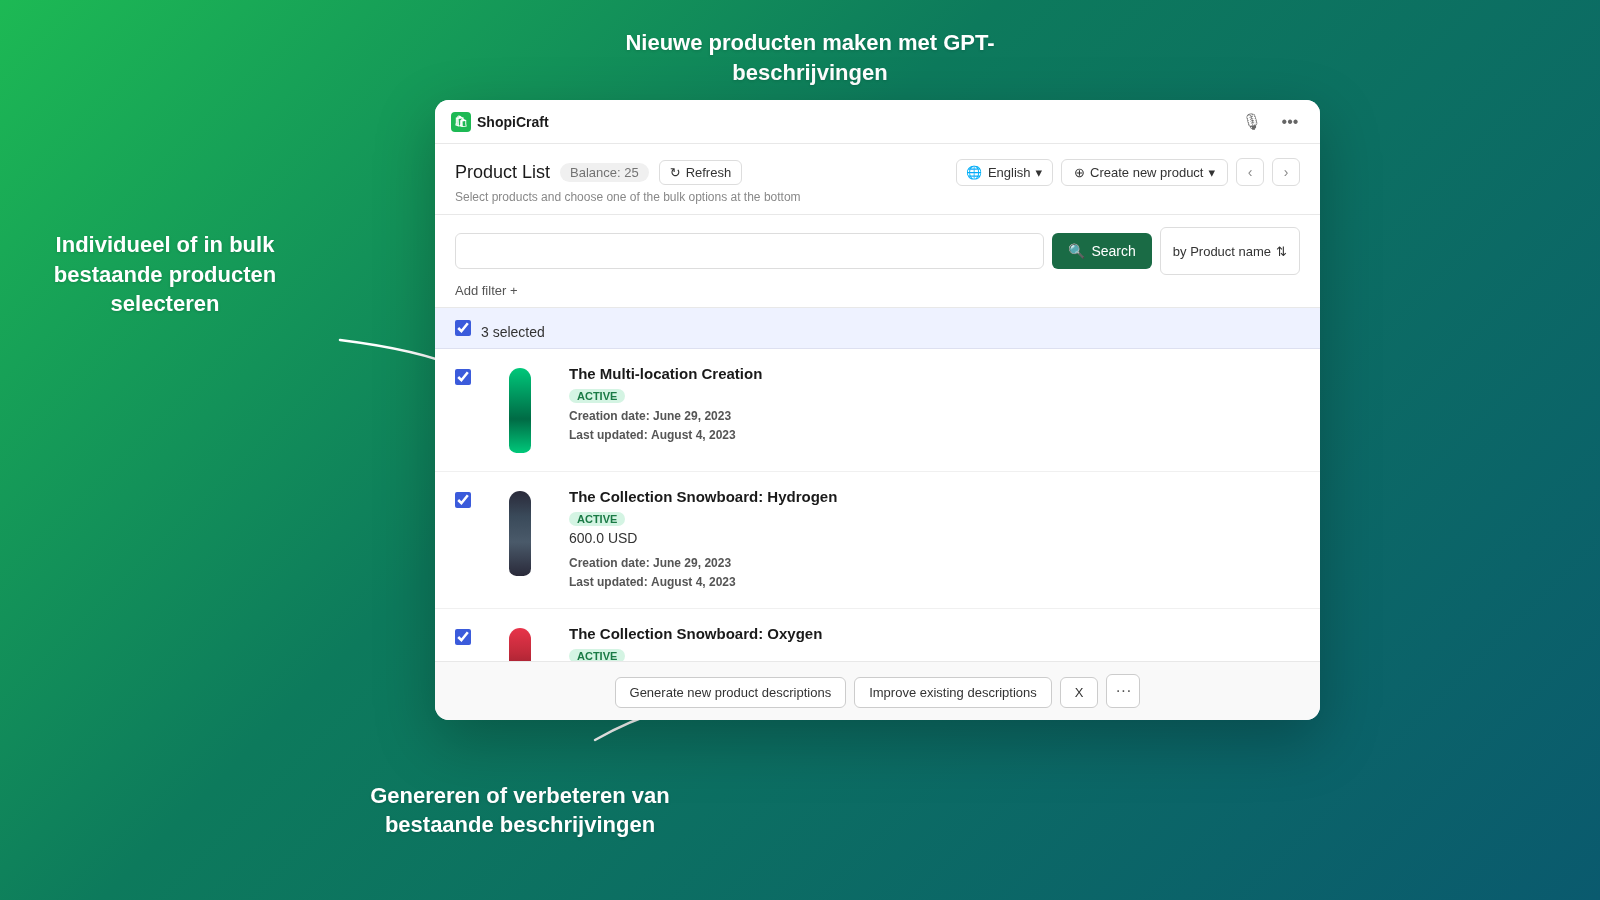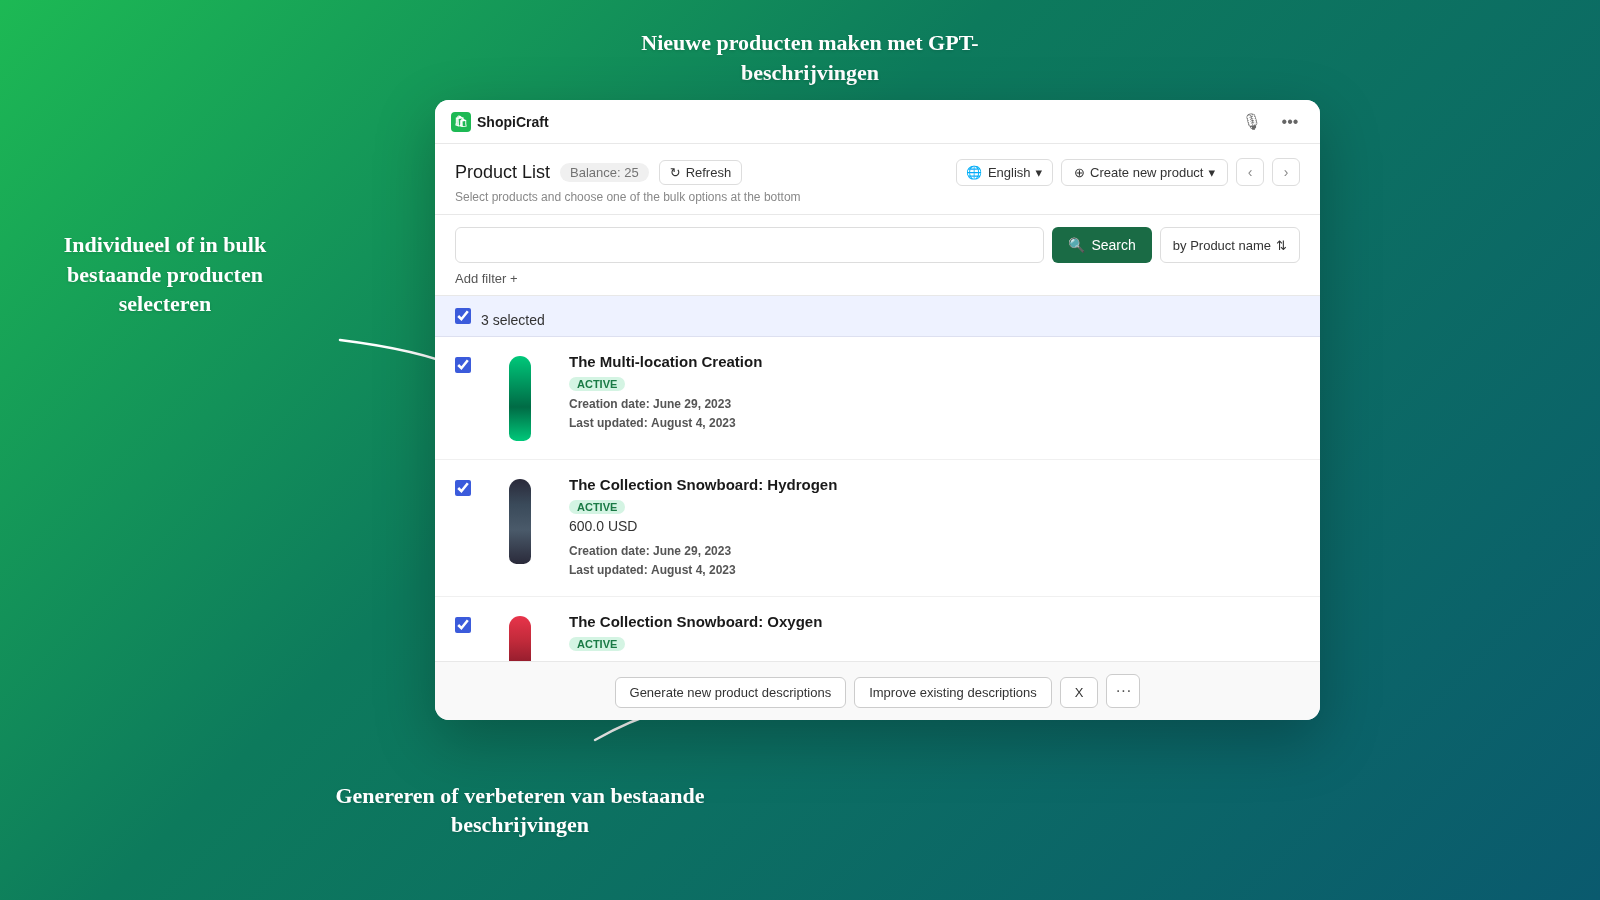--- a/index.html
+++ b/index.html
@@ -15,21 +15,20 @@
 
     
     .annotation {
       position: absolute;
       color: #fff;
       font-size: 22px;
       font-weight: 700;
       text-align: center;
       line-height: 1.35;
       text-shadow: 0 1px 3px rgba(0,0,0,0.15);
-      font-family: Liberation Serif, serif;
     }
 
     .annotation-top {
       top: 28px;
       left: 620px;
       width: 380px;
     }
 
     .annotation-left {
       top: 230px;
@@ -251,21 +250,21 @@
       cursor: pointer;
       display: flex;
       align-items: center;
       gap: 6px;
     }
 
     .sort-btn {
       border: 1px solid #ddd;
       background: #fff;
       border-radius: 6px;
-      height: 36px;
+      height: 48px;
       padding: 0 12px;
       font-size: 13px;
       cursor: pointer;
       display: flex;
       align-items: center;
       gap: 5px;
       color: #333;
     }
 
     .add-filter-row {

